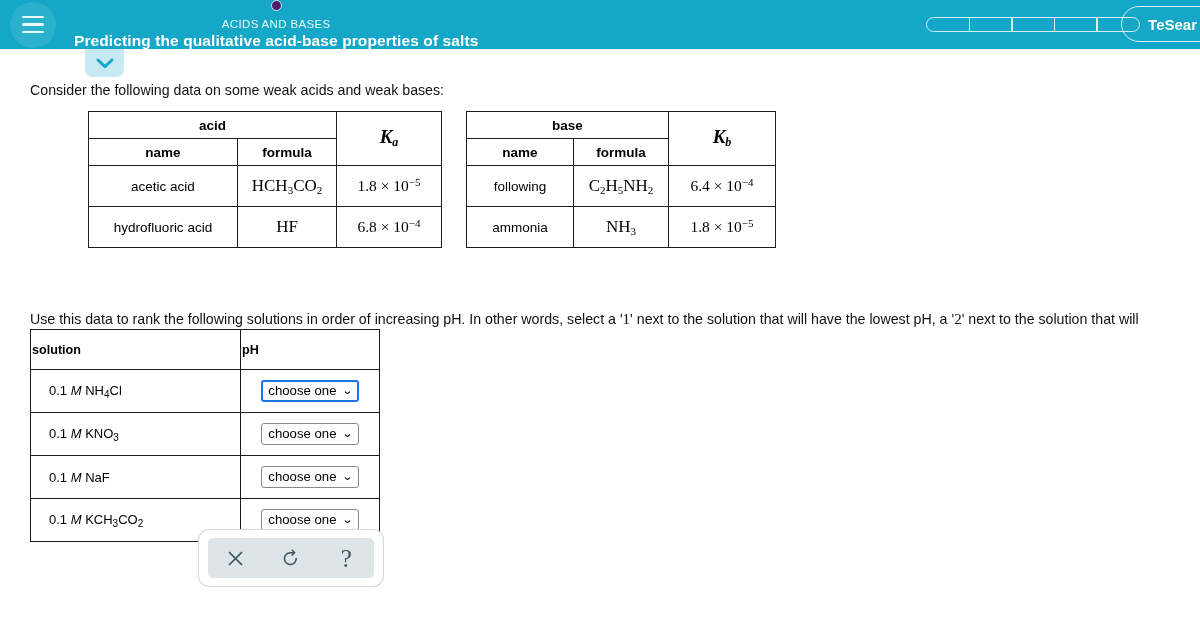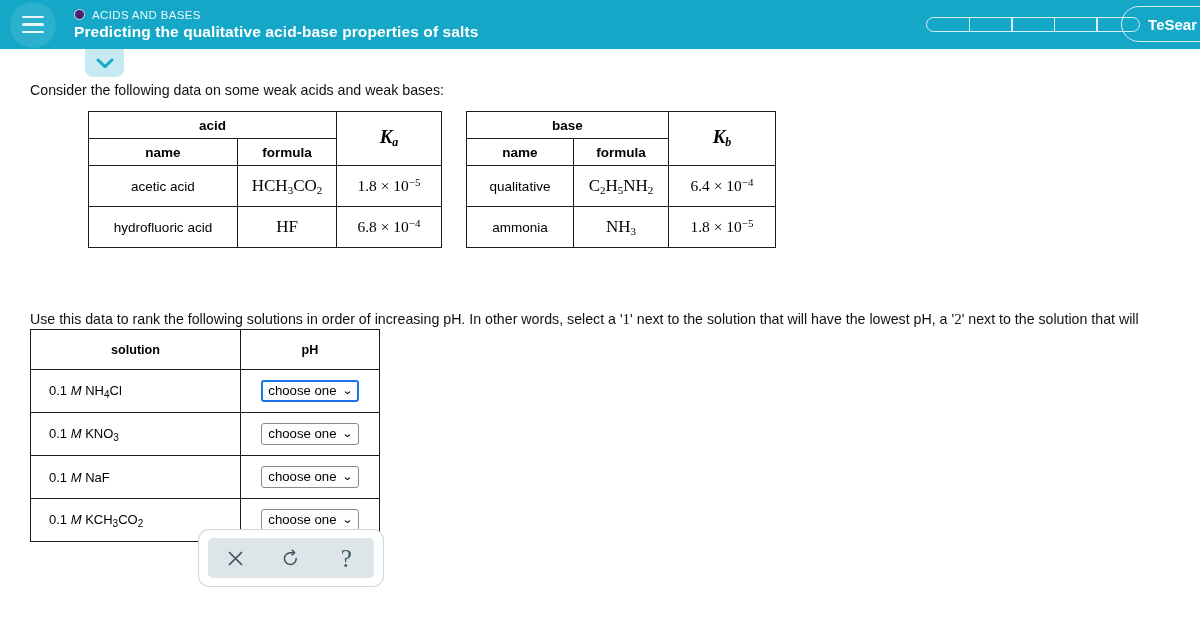--- a/index.html
+++ b/index.html
@@ -52,20 +52,21 @@
     display: flex;
     flex-direction: column;
     justify-content: center;
     flex: none;
   }
   .topic-line {
     display: flex;
     align-items: center;
     gap: 7px;
     margin-bottom: 2px;
+    flex-direction: column;
   }
   .topic-dot {
     width: 11px;
     height: 11px;
     border-radius: 50%;
     background: #4b2071;
     border: 1.5px solid #cfe9f0;
     box-sizing: border-box;
   }
   .topic-label {
@@ -244,21 +245,21 @@
     left: 30px;
     top: 280px;
     border-collapse: collapse;
     background: #ffffff;
   }
   table.soln th {
     border: 1.4px solid #1a1a1a;
     font-size: 12.6px;
     font-weight: bold;
     height: 37px;
-    text-align: center;
+    text-align: left;
     color: #000000;
   }
   table.soln td {
     border: 1.4px solid #1a1a1a;
     height: 40px;
     color: #000000;
   }
   td.soln-cell {
     width: 190px;
     text-align: left;
@@ -424,21 +425,21 @@
           <span class="kconst"><span>K</span><sub>b</sub></span>
         </th>
       </tr>
       <tr>
         <th class="col-name-base">name</th>
         <th class="col-formula-base">formula</th>
       </tr>
       </tbody>
         <tbody id="base-rows">
           <tr>
-            <td class="col-name-base">qualitative</td>
+            <td class="col-name-base">following</td>
             <td class="col-formula-base"><span class="mathserif">C<sub>2</sub>H<sub>5</sub>NH<sub>2</sub></span></td>
             <td class="col-k-base"><span class="sci">6.4 × 10<sup>−4</sup></span></td>
           </tr>
           <tr>
             <td class="col-name-base">ammonia</td>
             <td class="col-formula-base"><span class="mathserif">NH<sub>3</sub></span></td>
             <td class="col-k-base"><span class="sci">1.8 × 10<sup>−5</sup></span></td>
           </tr>
         </tbody>
     </table>

